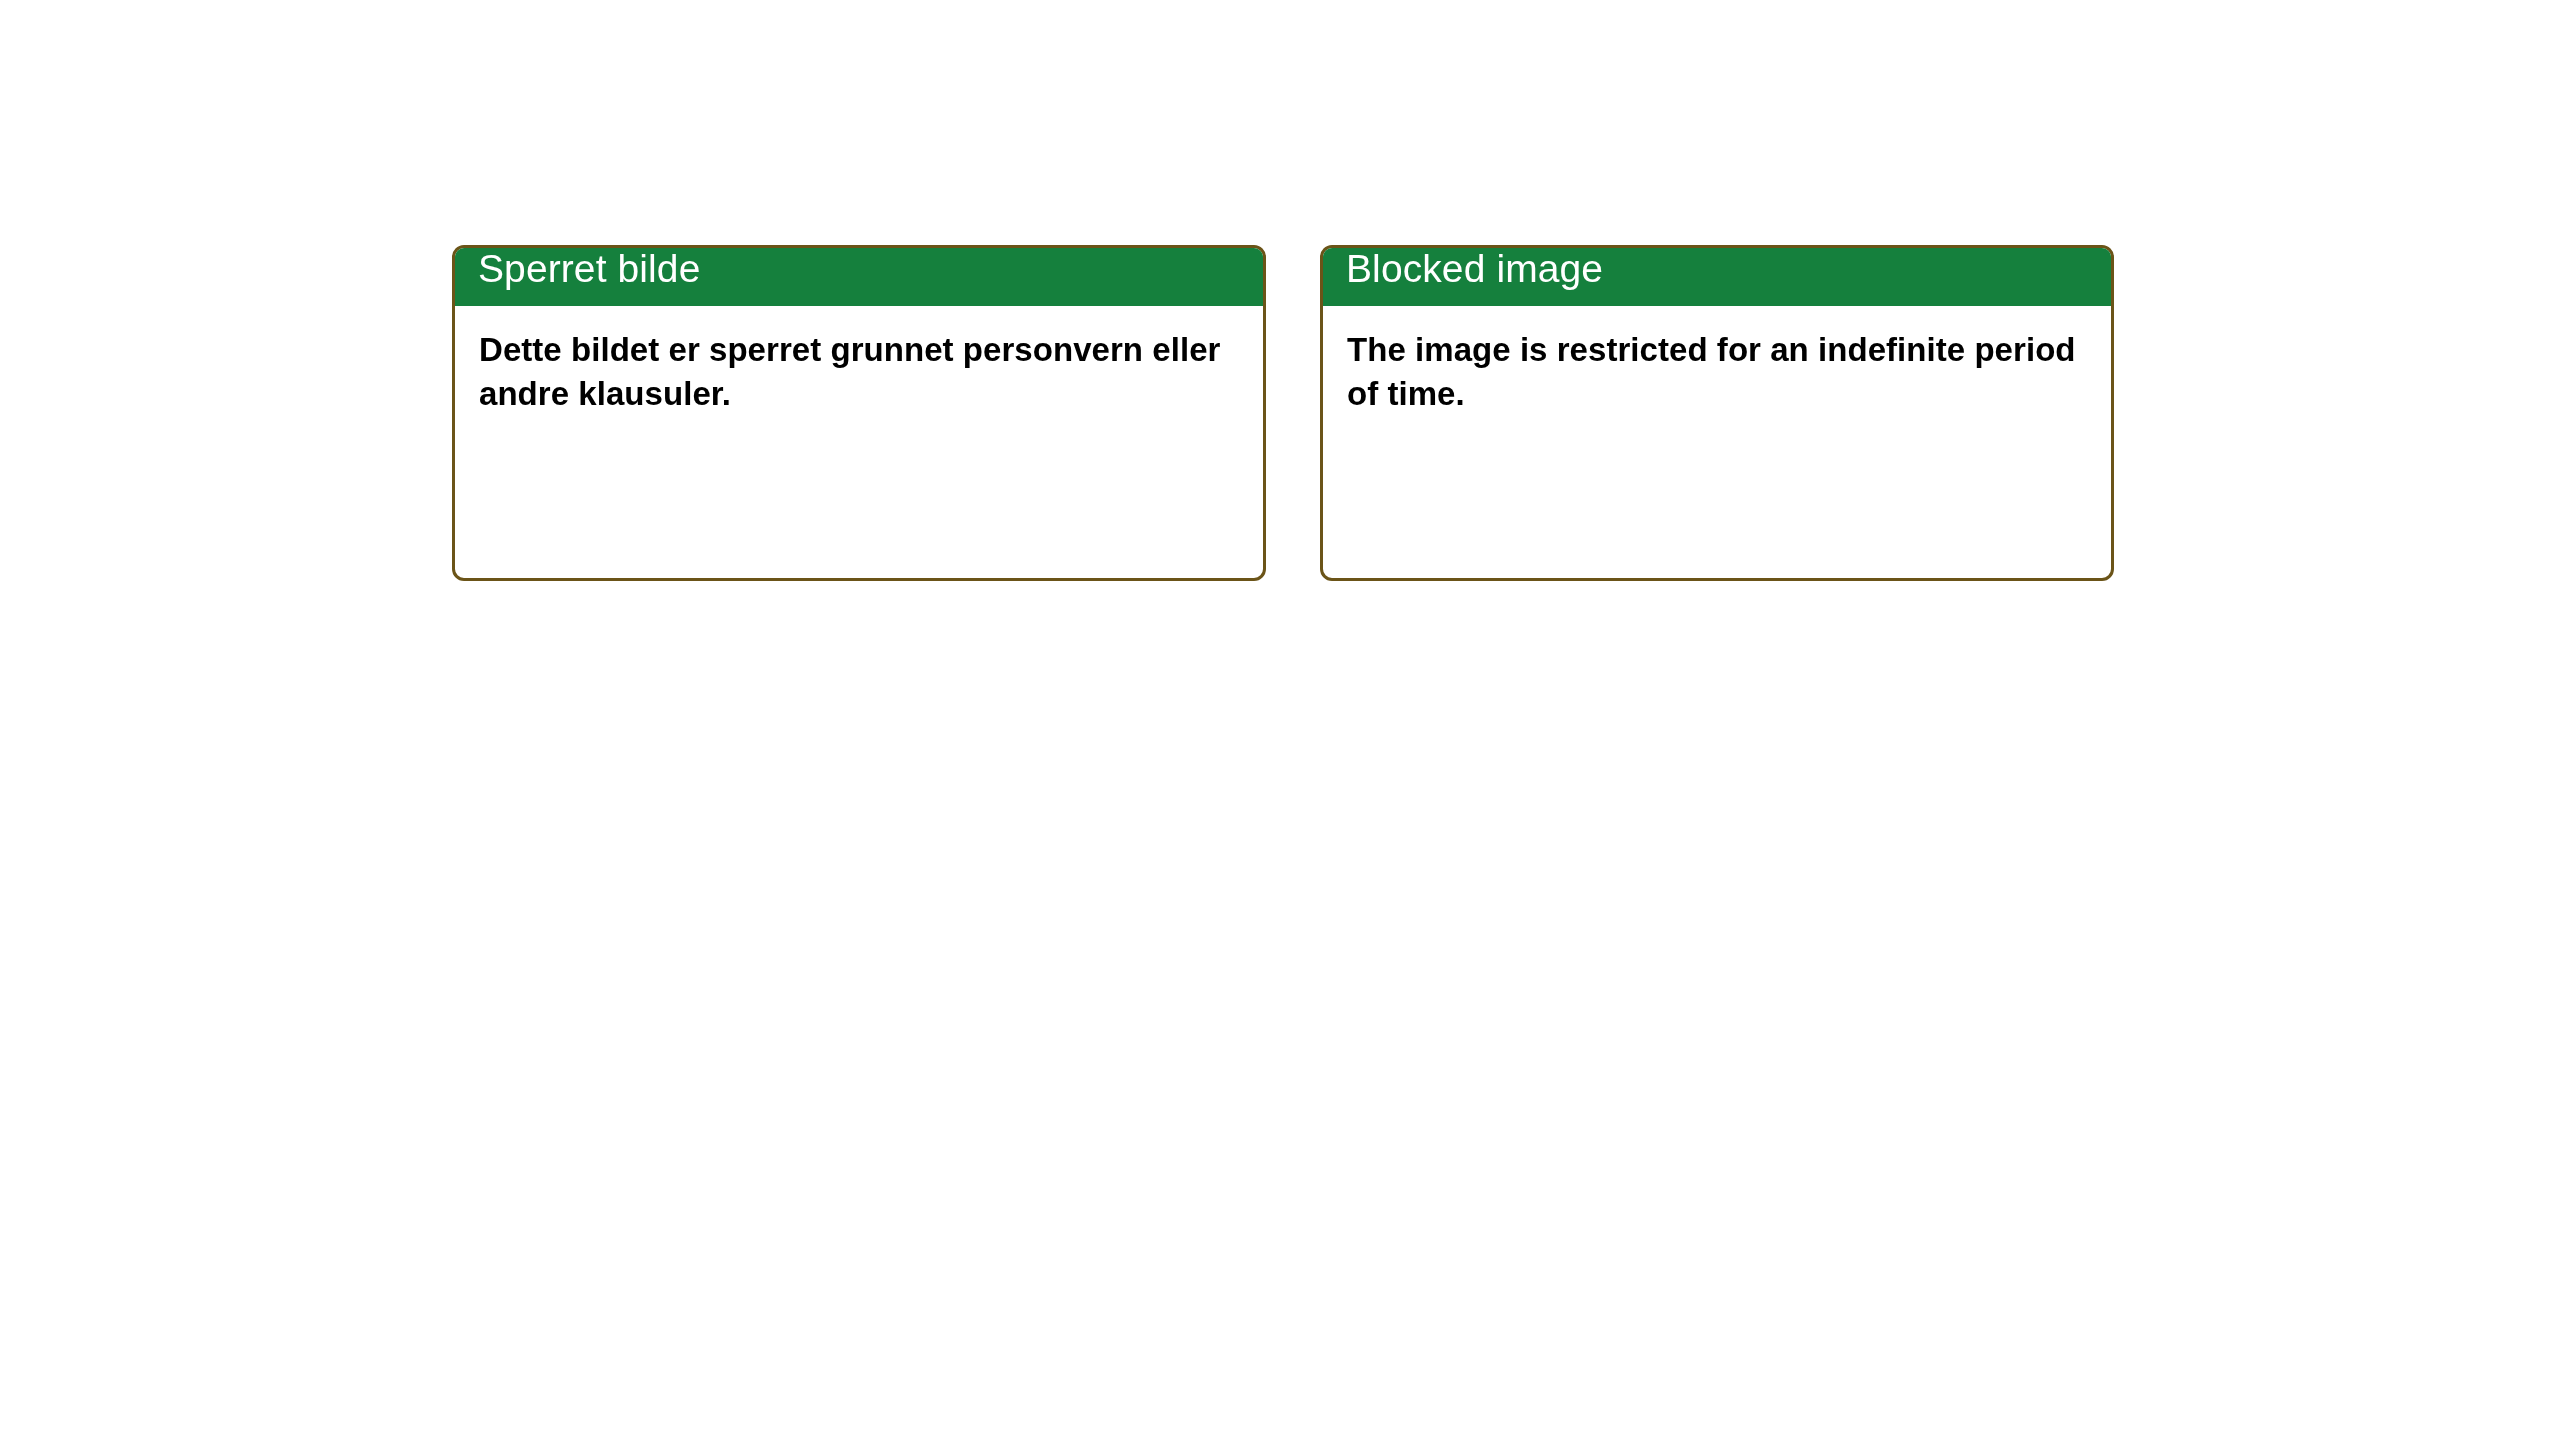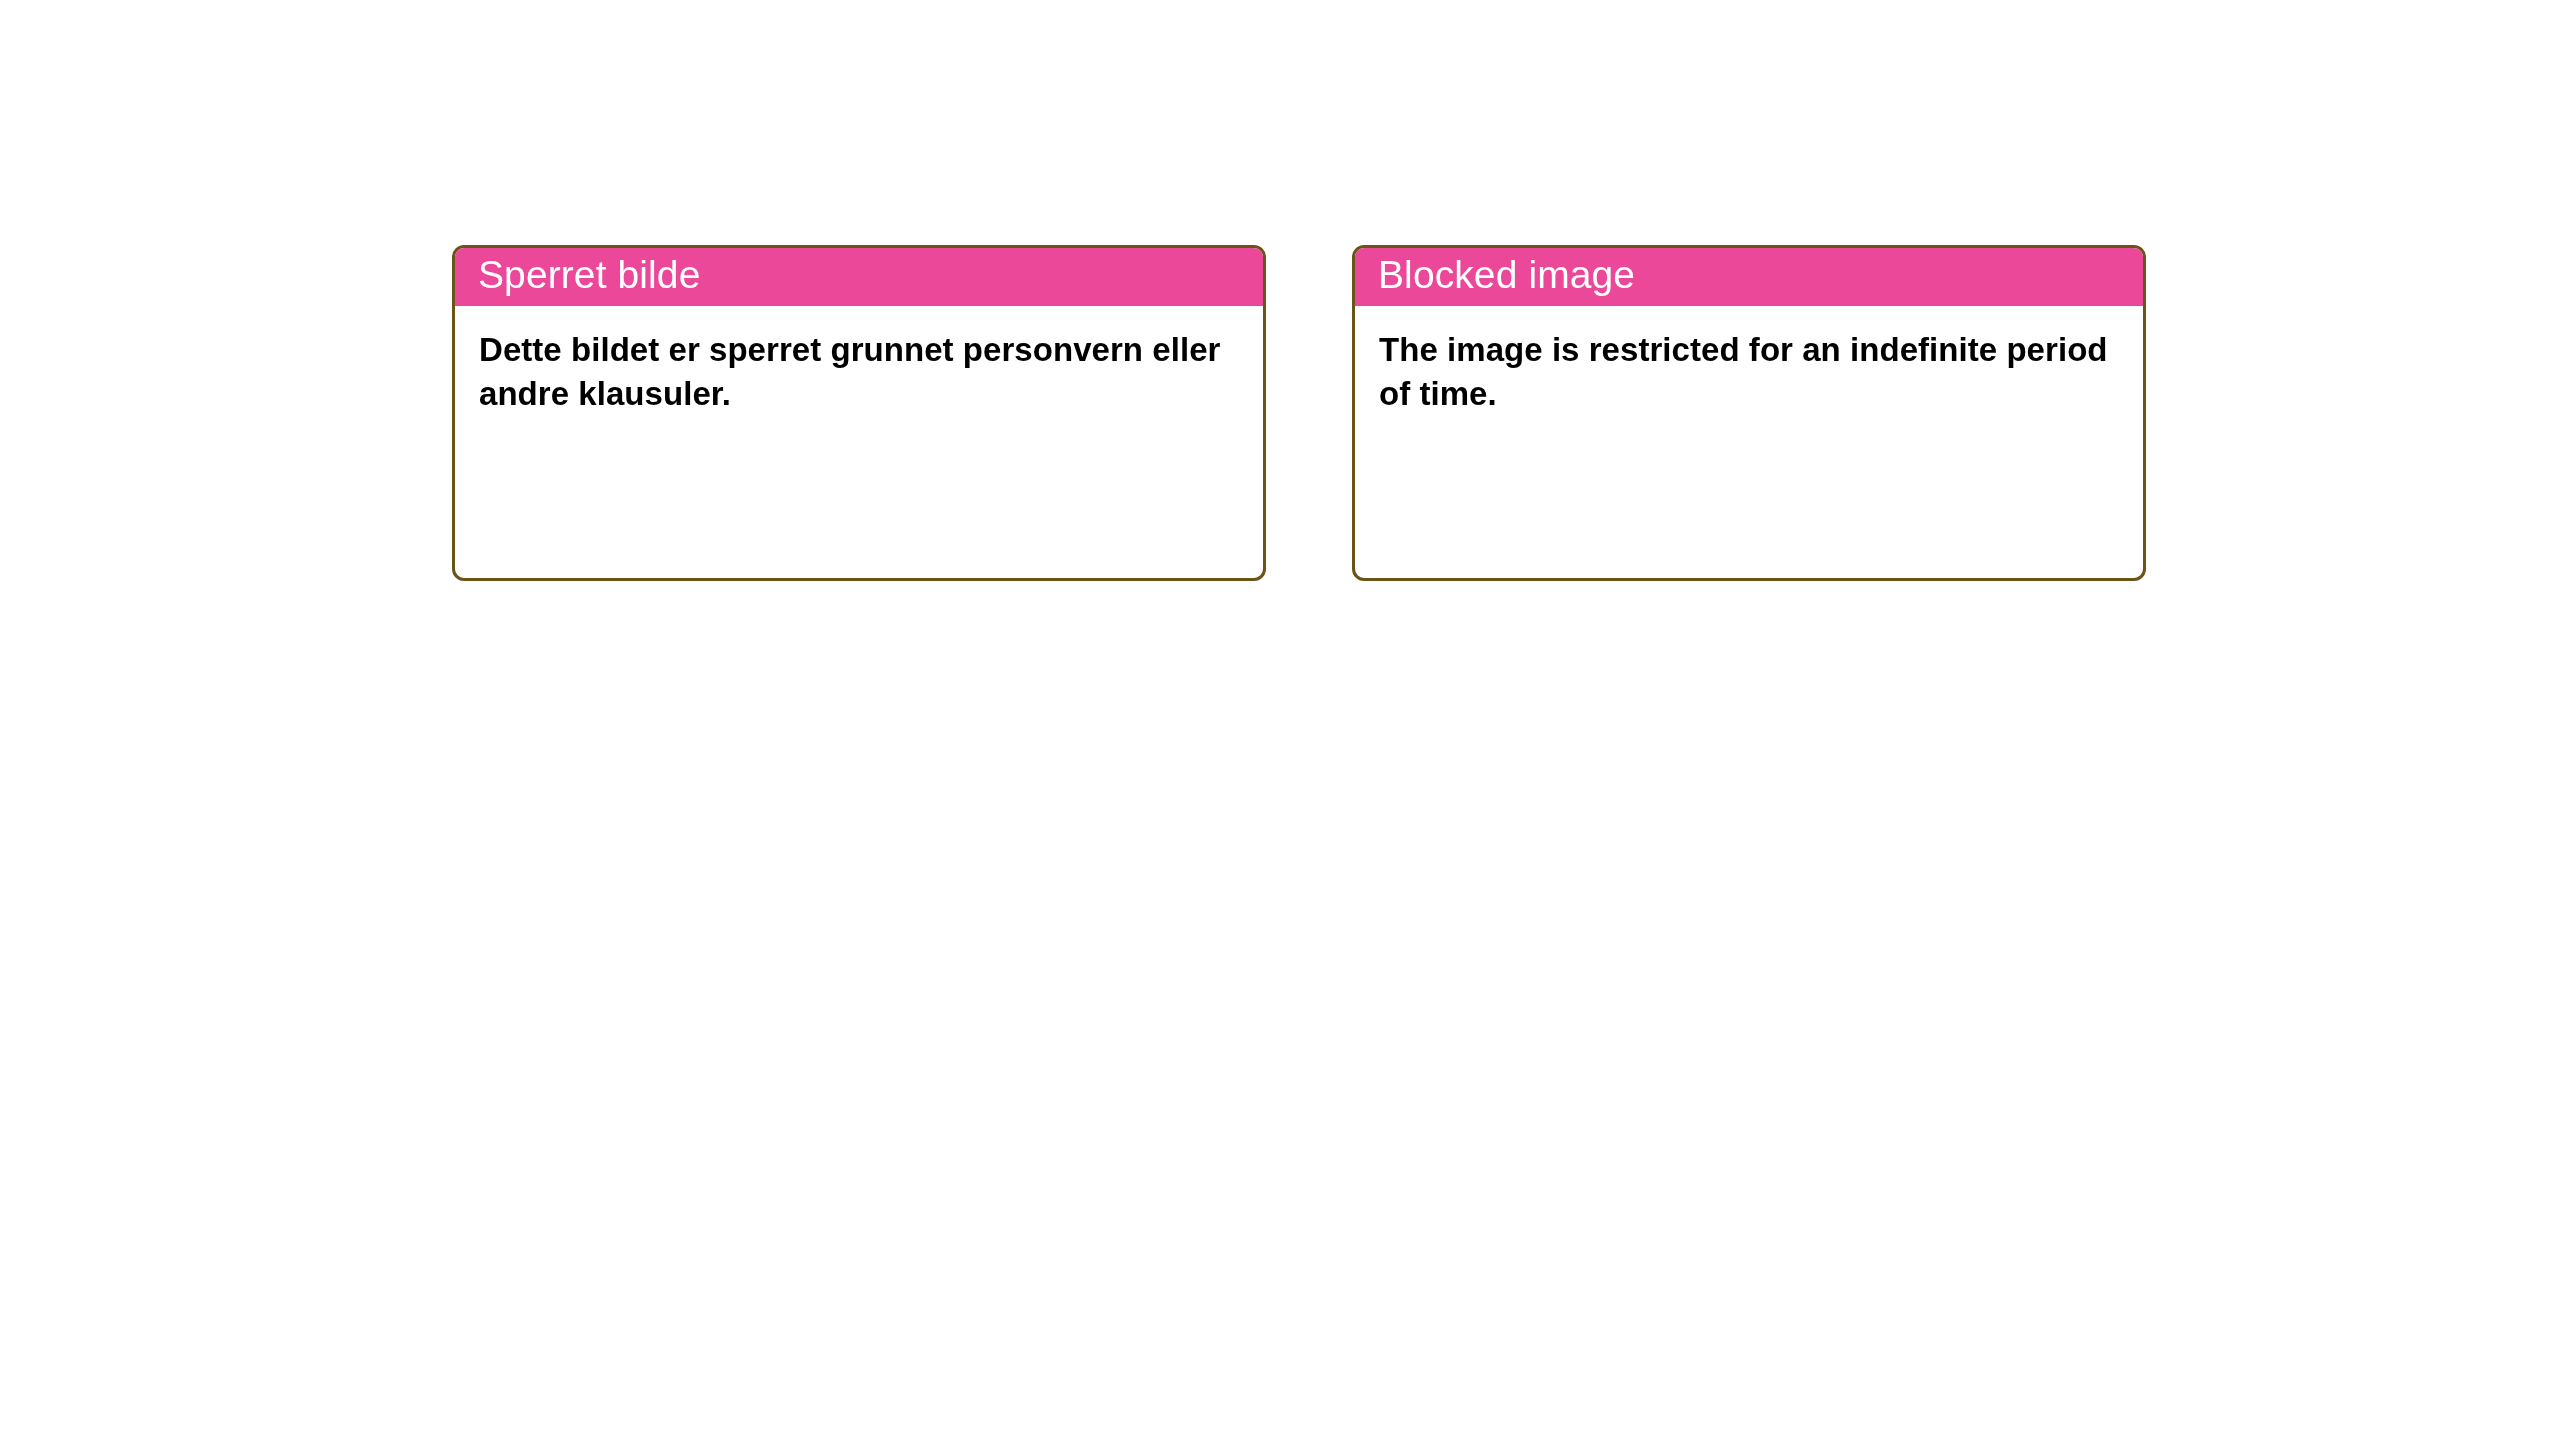--- a/index.html
+++ b/index.html
@@ -38,28 +38,27 @@
     top: 245px;
     width: 814px;
     height: 336px;
   }
 
   .notice-card.card-en {
     left: 1320px;
     top: 245px;
     width: 794px;
     height: 336px;
-    margin-left: 32px;
   }
 
   .card-header {
-    background: #ec4899;
+    background: #15803d;
     height: 58px;
     display: flex;
-    align-items: center;
+    align-items: flex-start;
     padding: 0 0 8px 23px;
     box-sizing: border-box;
   }
 
   .card-header-title {
     color: #ffffff;
     font-size: 39px;
     line-height: 1;
     font-weight: 400;
     letter-spacing: 0.1px;

